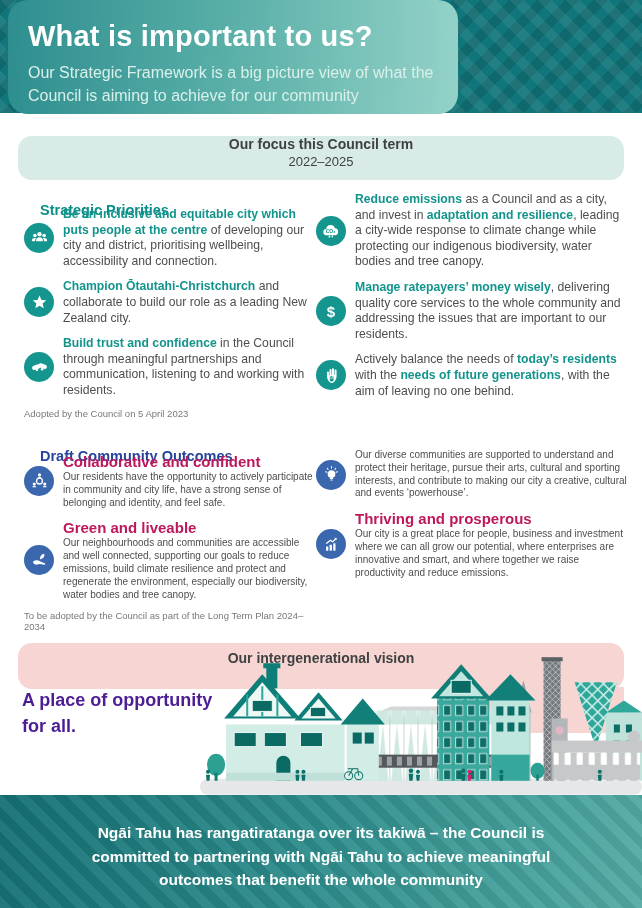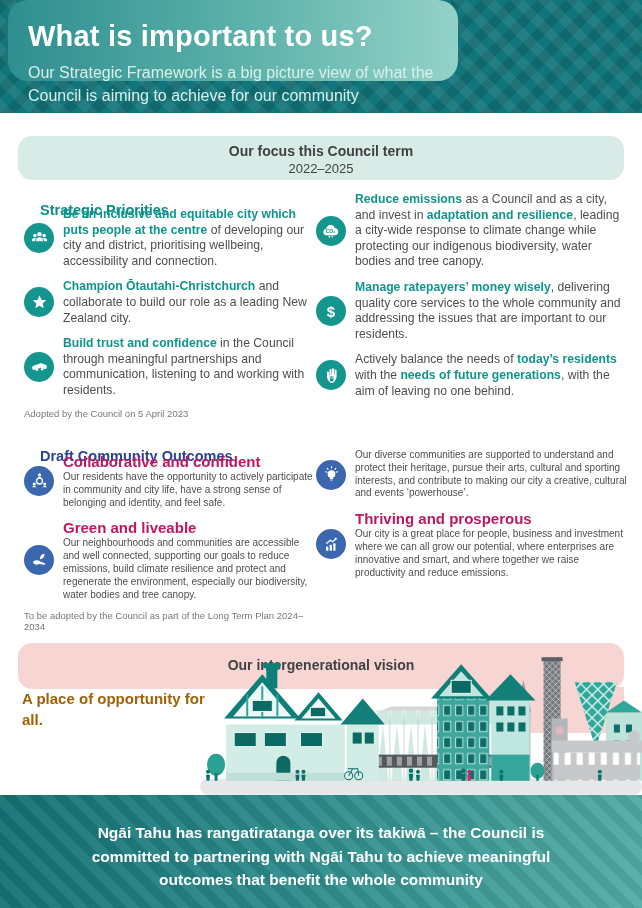--- a/index.html
+++ b/index.html
@@ -5,29 +5,29 @@
   html,body{margin:0;padding:0;background:#ffffff;}
   .page{position:relative;width:642px;height:908px;overflow:hidden;background:#ffffff;
         font-family:"Liberation Sans","DejaVu Sans",sans-serif;}
 
   
   .hero{position:absolute;left:0;top:0;width:642px;height:118px;}
   .weave{position:absolute;left:0;top:0;width:642px;height:113px;background-color:#11767b;
     background-image:
       repeating-linear-gradient(45deg, rgba(255,255,255,.07) 0 10px, rgba(0,0,0,0) 10px 20px),
       repeating-linear-gradient(135deg, rgba(0,0,0,.12) 0 10px, rgba(0,0,0,0) 10px 20px);}
-  .hero-card{position:absolute;left:8px;top:0;width:450px;height:81px;border-radius:20px;
+  .hero-card{position:absolute;left:8px;top:0;width:450px;height:114px;border-radius:20px;
     background:linear-gradient(92deg,#2e8e8f 0%,#5fb3ab 55%,#94d2c8 100%);
     padding:20px 16px 0 20px;box-sizing:border-box;}
   .hero-card h1{margin:0;font-size:29px;font-weight:700;color:#ffffff;letter-spacing:.2px;}
   .hero-sub{margin:8px 0 0;width:408px;font-size:16px;line-height:1.45;color:#d9f0ea;}
 
   
   .band{position:absolute;left:18px;width:606px;border-radius:14px;text-align:center;
-        box-sizing:border-box;padding-top:7px;}
+        box-sizing:border-box;padding-top:0;}
   .band.mint{top:136px;height:44px;background:#d9ebe6;}
   .band.blue{top:384px;height:44px;background:#d8e1f2;}
   .band.pink{top:643px;height:46px;background:#f7d5d2;z-index:1;}
   .band-title{font-weight:700;font-size:14px;color:#3f4142;}
   .band-years{font-size:13px;color:#3f4142;margin-top:2px;}
   .band.pink .band-title{padding-top:7px;}
 
   .sec-head{position:absolute;margin:16px;font-size:14.5px;font-weight:700;}
   .sp-head{left:24px;top:186px;color:#0c8f88;}
   .dco-head{left:24px;top:432px;color:#27449c;}
@@ -47,21 +47,21 @@
   .itext{margin:1px 0 0;font-size:12.2px;line-height:1.28;color:#4d4e50;}
   .itext .em{color:#12948d;font-weight:700;}
   .gbody{margin:0;font-size:10px;line-height:1.28;color:#4d4e50;}
   .gtitle{margin:1px 0 1px;font-size:15px;font-weight:700;color:#be185d;}
   .note{margin:4px 0 0;font-size:9.5px;color:#77787a;}
 
   
   .pink-tail{position:absolute;left:478px;top:687px;width:146px;height:46px;
              background:#f7d5d2;border-radius:0 0 14px 14px;z-index:1;}
   .vision-copy{position:absolute;left:22px;top:688px;width:206px;z-index:2;
-               color:#a16207;font-weight:700;font-size:15px;line-height:1.42;}
+               color:#4c1d95;font-weight:700;font-size:18px;line-height:1.42;}
   .vision-copy p{margin:0 0 11px;}
   .cityscape{position:absolute;left:200px;top:654px;width:442px;height:141px;z-index:3;}
 
   
   .footer{position:absolute;left:0;top:795px;width:642px;height:113px;
     background-image:
       repeating-linear-gradient(45deg, rgba(255,255,255,.05) 0 9px, rgba(0,0,0,.06) 9px 18px),
       linear-gradient(100deg,#157075 0%,#2e8d8c 50%,#54aca5 100%);}
   .footer p{width:486px;margin:26px auto 0;text-align:center;color:#ffffff;
             font-weight:700;font-size:15.5px;line-height:1.52;}

